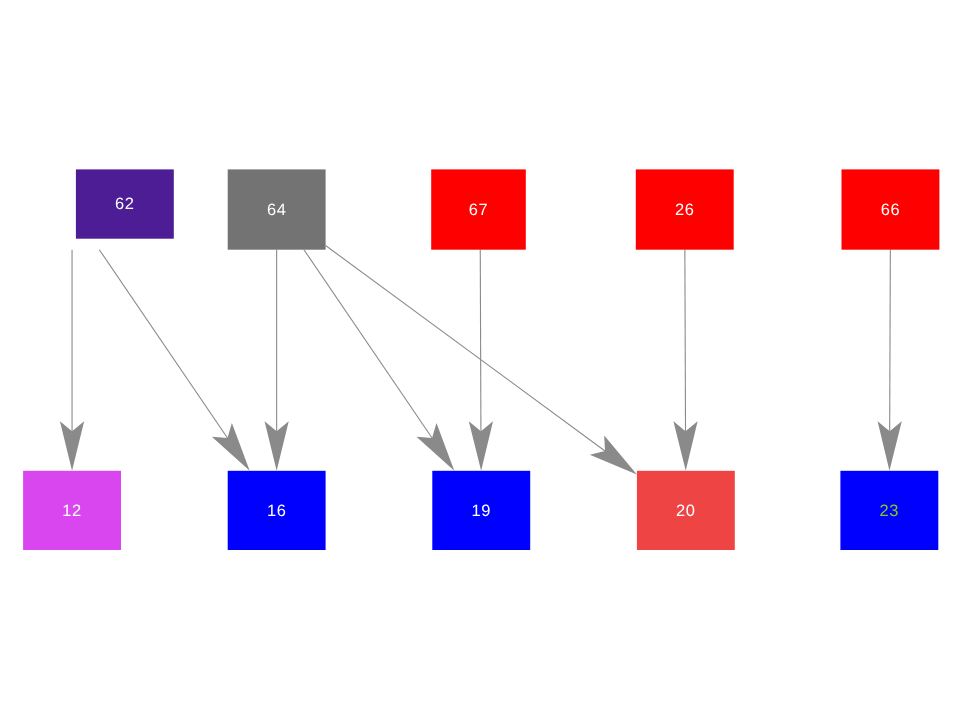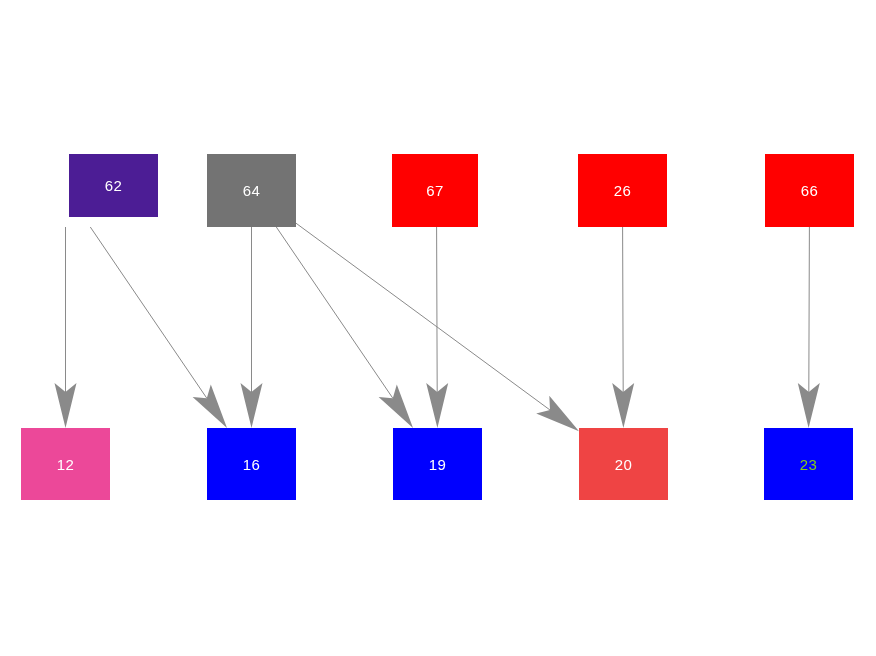--- a/index.html
+++ b/index.html
@@ -67,21 +67,21 @@
       </div>
       <div class="node" style="left: 392px; top: 154px; width: 86px; height: 73px; background: rgb(255, 0, 0);">
         <span class="node-label" style="color: rgb(255, 255, 255);">67</span>
       </div>
       <div class="node" style="left: 578px; top: 154px; width: 89px; height: 73px; background: rgb(255, 0, 0);">
         <span class="node-label" style="color: rgb(255, 255, 255);">26</span>
       </div>
       <div class="node" style="left: 765px; top: 154px; width: 89px; height: 73px; background: rgb(255, 0, 0);">
         <span class="node-label" style="color: rgb(255, 255, 255);">66</span>
       </div>
-      <div class="node" style="left: 21px; top: 428px; width: 89px; height: 72px; background: #ec4899;">
+      <div class="node" style="left: 21px; top: 428px; width: 89px; height: 72px; background: #d946ef;">
         <span class="node-label" style="color: rgb(255, 255, 255);">12</span>
       </div>
       <div class="node" style="left: 207px; top: 428px; width: 89px; height: 72px; background: rgb(0, 0, 255);">
         <span class="node-label" style="color: rgb(255, 255, 255);">16</span>
       </div>
       <div class="node" style="left: 393px; top: 428px; width: 89px; height: 72px; background: rgb(0, 0, 255);">
         <span class="node-label" style="color: rgb(255, 255, 255);">19</span>
       </div>
       <div class="node" style="left: 579px; top: 428px; width: 89px; height: 72px; background: #ef4444;">
         <span class="node-label" style="color: rgb(255, 255, 255);">20</span>

